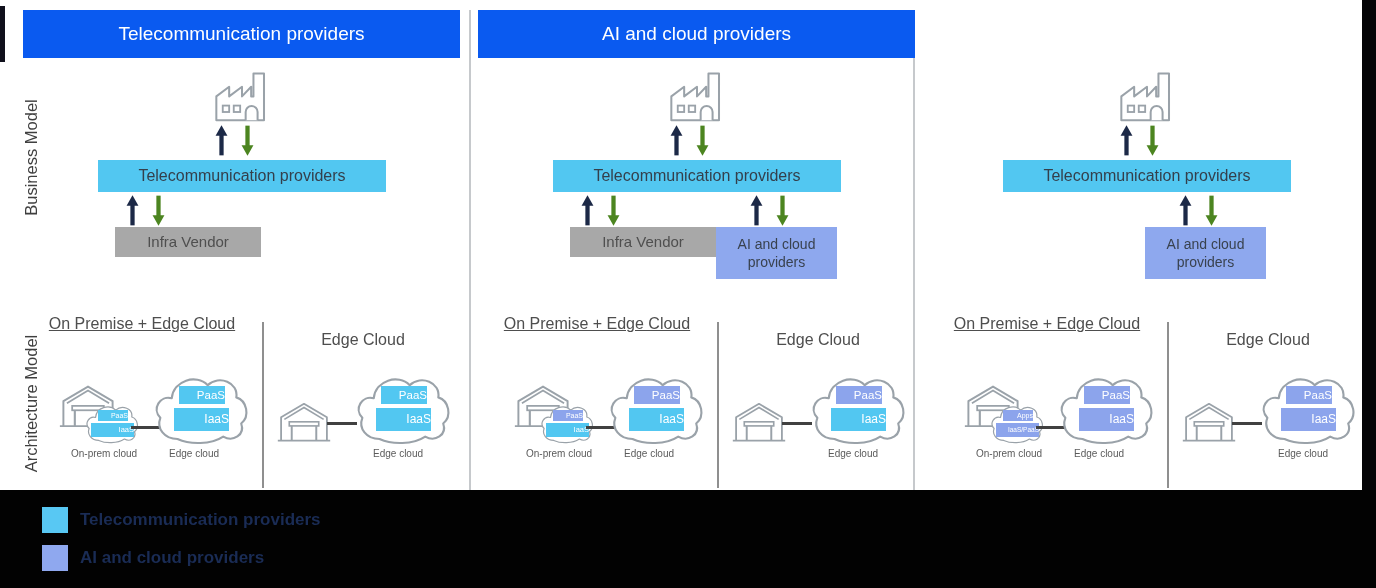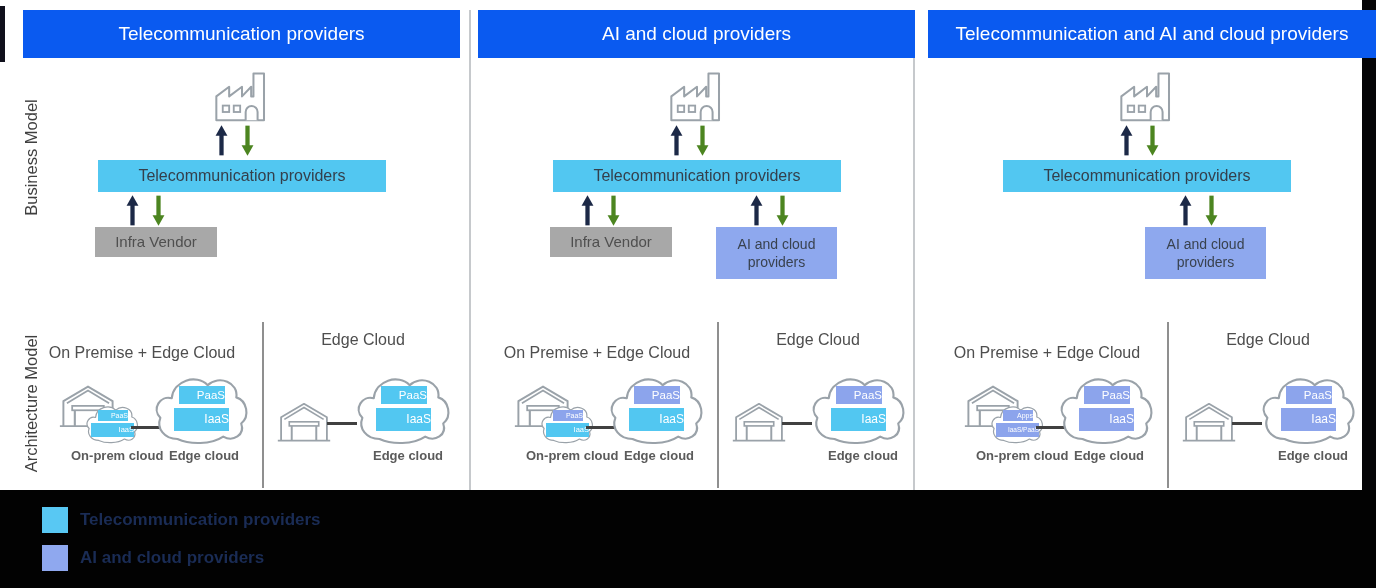--- a/index.html
+++ b/index.html
@@ -33,29 +33,29 @@
   .a-top{left:192px;top:124px;}
   .a-left{left:103px;top:194px;}
   .a-right{left:272px;top:194px;}
   .c3 .a-right{left:251px;}
   .arr{width:13px;height:33px;}
   .up{color:#1c2947;} .down{color:#4c8520;}
 
   .box{position:absolute;text-align:center;}
   .box.operator{left:75px;top:160px;width:288px;height:32px;background:#52c7f1;
                 color:#343f4b;font-size:16px;line-height:32px;}
-  .box.infra{left:72px;top:227px;width:122px;height:30px;background:#a8a8a8;
+  .box.infra{left:92px;top:227px;width:146px;height:30px;background:#a8a8a8;
              color:#4f4f4f;font-size:15px;line-height:30px;}
   .box.ai{left:238px;top:227px;width:121px;height:52px;background:#8ea8ee;color:#39424f;
           font-size:14px;line-height:1.3;display:flex;align-items:center;justify-content:center;}
   .c3 .box.ai{left:217px;}
 
   
   .arch-title{position:absolute;font-size:16px;color:#4e4e4e;text-align:center;white-space:nowrap;}
-  .t-onprem{left:14px;top:344px;width:210px;}
+  .t-onprem{left:14px;top:315px;width:210px;text-decoration:underline;}
   .t-edge{left:255px;top:331px;width:170px;}
   .inner-sep{position:absolute;left:239px;top:322px;width:2px;height:166px;background:#8f8f8f;}
 
   .icon{position:absolute;}
   .wh-a{left:36px;top:380px;width:58px;height:50px;}
   .wh-b{left:254px;top:398px;width:54px;height:46px;}
 
   .cloudg{position:absolute;}
   .cloudg > svg{position:absolute;left:0;top:0;width:100%;height:100%;}
   .smallcloud{left:62px;top:400px;width:55px;height:46px;}
@@ -67,21 +67,21 @@
   .mini1{left:13px;top:10px;width:30px;height:11px;font-size:7px;line-height:11px;}
   .mini2{left:6px;top:23px;width:43px;height:14px;font-size:7.5px;line-height:14px;}
   .mini2.tiny{font-size:6.5px;}
   .big1{left:26px;top:20px;width:46px;height:18px;font-size:11.5px;line-height:18px;}
   .big2{left:21px;top:42px;width:55px;height:23px;font-size:12px;line-height:23px;}
 
   .conn{position:absolute;height:3px;background:#404040;}
   .conn-a{left:108px;top:426px;width:44px;}
   .conn-b{left:304px;top:422px;width:30px;}
 
-  .cap{position:absolute;font-size:13px;color:#5b5b5b;text-align:center;white-space:nowrap;font-weight:bold;}
+  .cap{position:absolute;font-size:10px;color:#5b5b5b;white-space:nowrap;}
   .cap-onprem{left:48px;top:448px;width:86px;}
   .cap-edge-a{left:146px;top:448px;width:66px;}
   .cap-edge-b{left:350px;top:448px;width:62px;}
 
   
   .legend-band{position:absolute;left:0;top:490px;width:1376px;height:98px;background:#020202;z-index:3;}
   .swatch{position:absolute;left:42px;width:26px;height:26px;}
   .sw1{top:17px;background:#58c8f3;} .sw2{top:55px;background:#8fa8ef;}
   .legend-label{position:absolute;left:80px;font-size:17px;font-weight:bold;color:#1a2c55;line-height:26px;white-space:nowrap;}
   .ll1{top:17px;} .ll2{top:55px;}
@@ -259,21 +259,20 @@
       <svg>
           <use href="#cloud"></use>
         </svg>
       <div class="cbox big1 bg-a">PaaS</div>
       <div class="cbox big2 bg-t">IaaS</div>
     </div>
     <div class="cap cap-edge-b">Edge cloud</div>
   </section>
 
   <section class="col c3" id="col3">
-    <div class="col-header">Telecommunication and AI and cloud providers</div>
 
     <svg class="factory">
         <use href="#factory"></use>
       </svg>
     <span class="arrows a-top">
       <svg class="arr up">
           <use href="#arr-up"></use>
         </svg>
       <svg class="arr down">
           <use href="#arr-down"></use>

